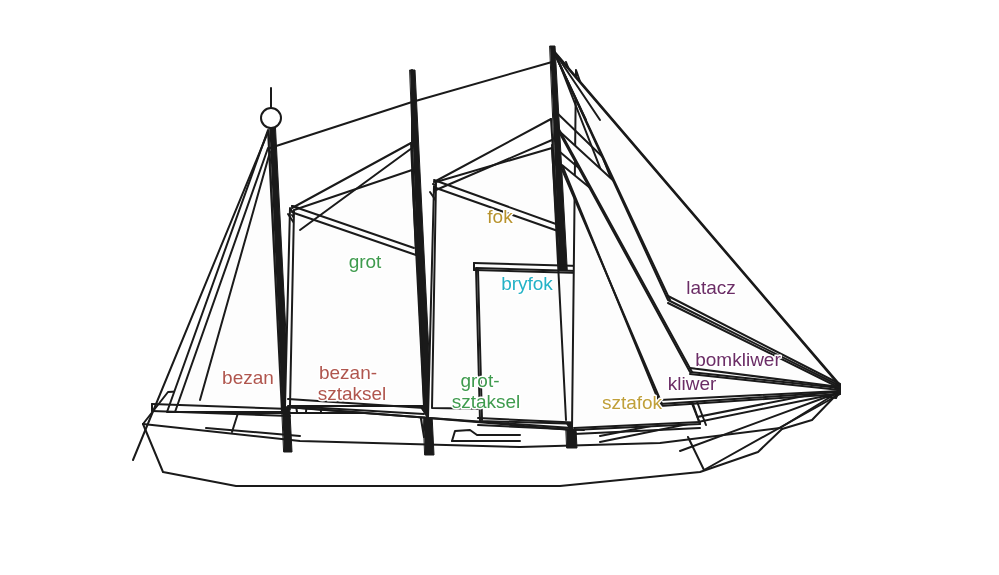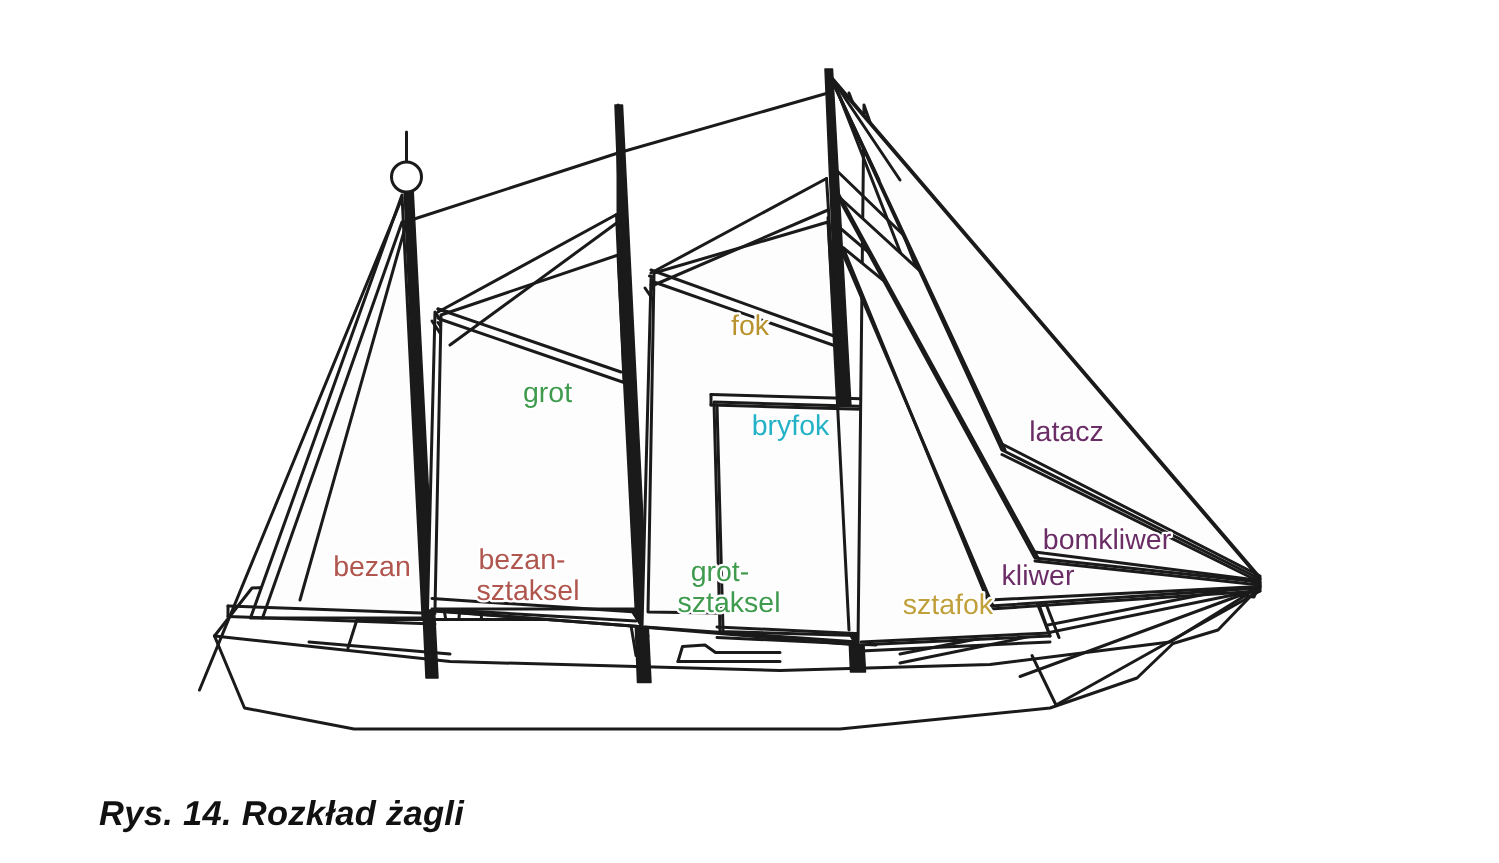--- a/index.html
+++ b/index.html
@@ -245,15 +245,14 @@
 
       <text class="sail-label" x="692" y="390" text-anchor="middle" fill="#6b2d66">kliwer</text>
 
       <text class="sail-label" x="738" y="366" text-anchor="middle" fill="#6b2d66">bomkliwer</text>
 
       <text class="sail-label" x="711" y="294" text-anchor="middle" fill="#6b2d66">latacz</text>
     </g>
 
   </svg>
 
-  <div class="caption">Rys. 14. Rozkład żagli</div>
 
 </div>
 
 </body></html>

